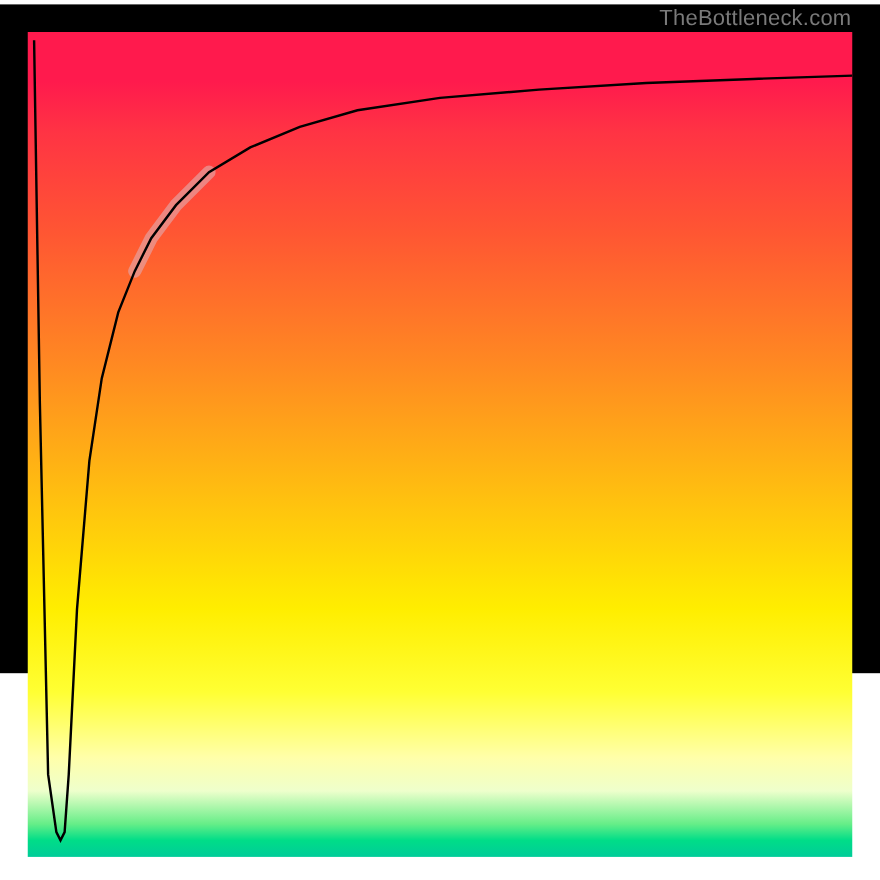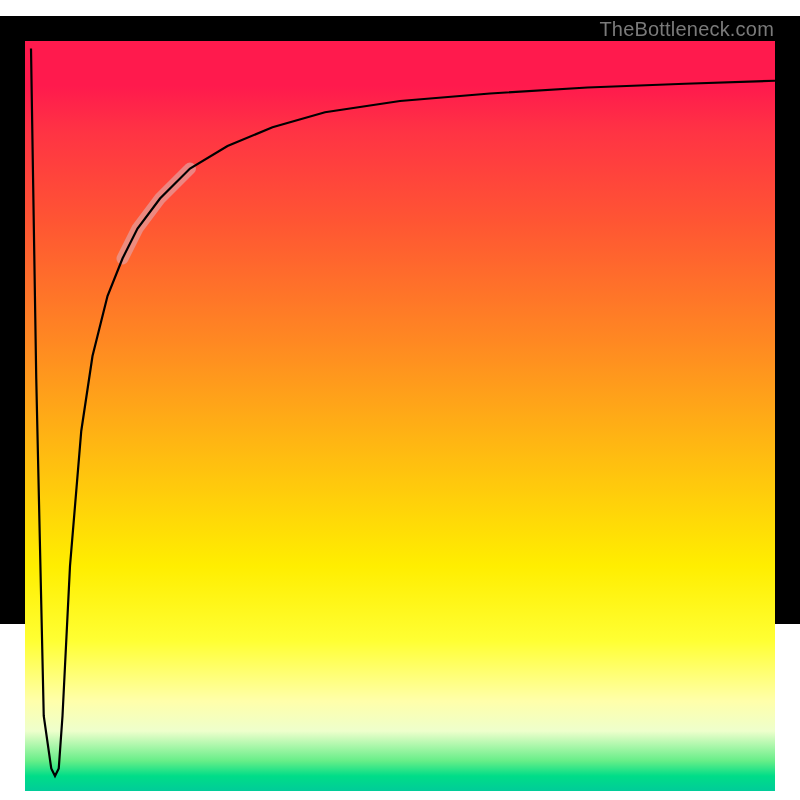--- a/index.html
+++ b/index.html
@@ -6,21 +6,21 @@
     margin: 0;
     padding: 0;
     width: 800px;
     height: 800px;
     overflow: hidden;
     background: #fff;
     font-family: Arial, Helvetica, sans-serif;
   }
   .frame {
     position: absolute;
-    top: 16px;
+    top: 4px;
     left: 0;
     width: 800px;
     height: 608px;
     background: #000;
   }
   .plot-area {
     position: absolute;
     top: 25px;
     left: 25px;
     width: 750px;

